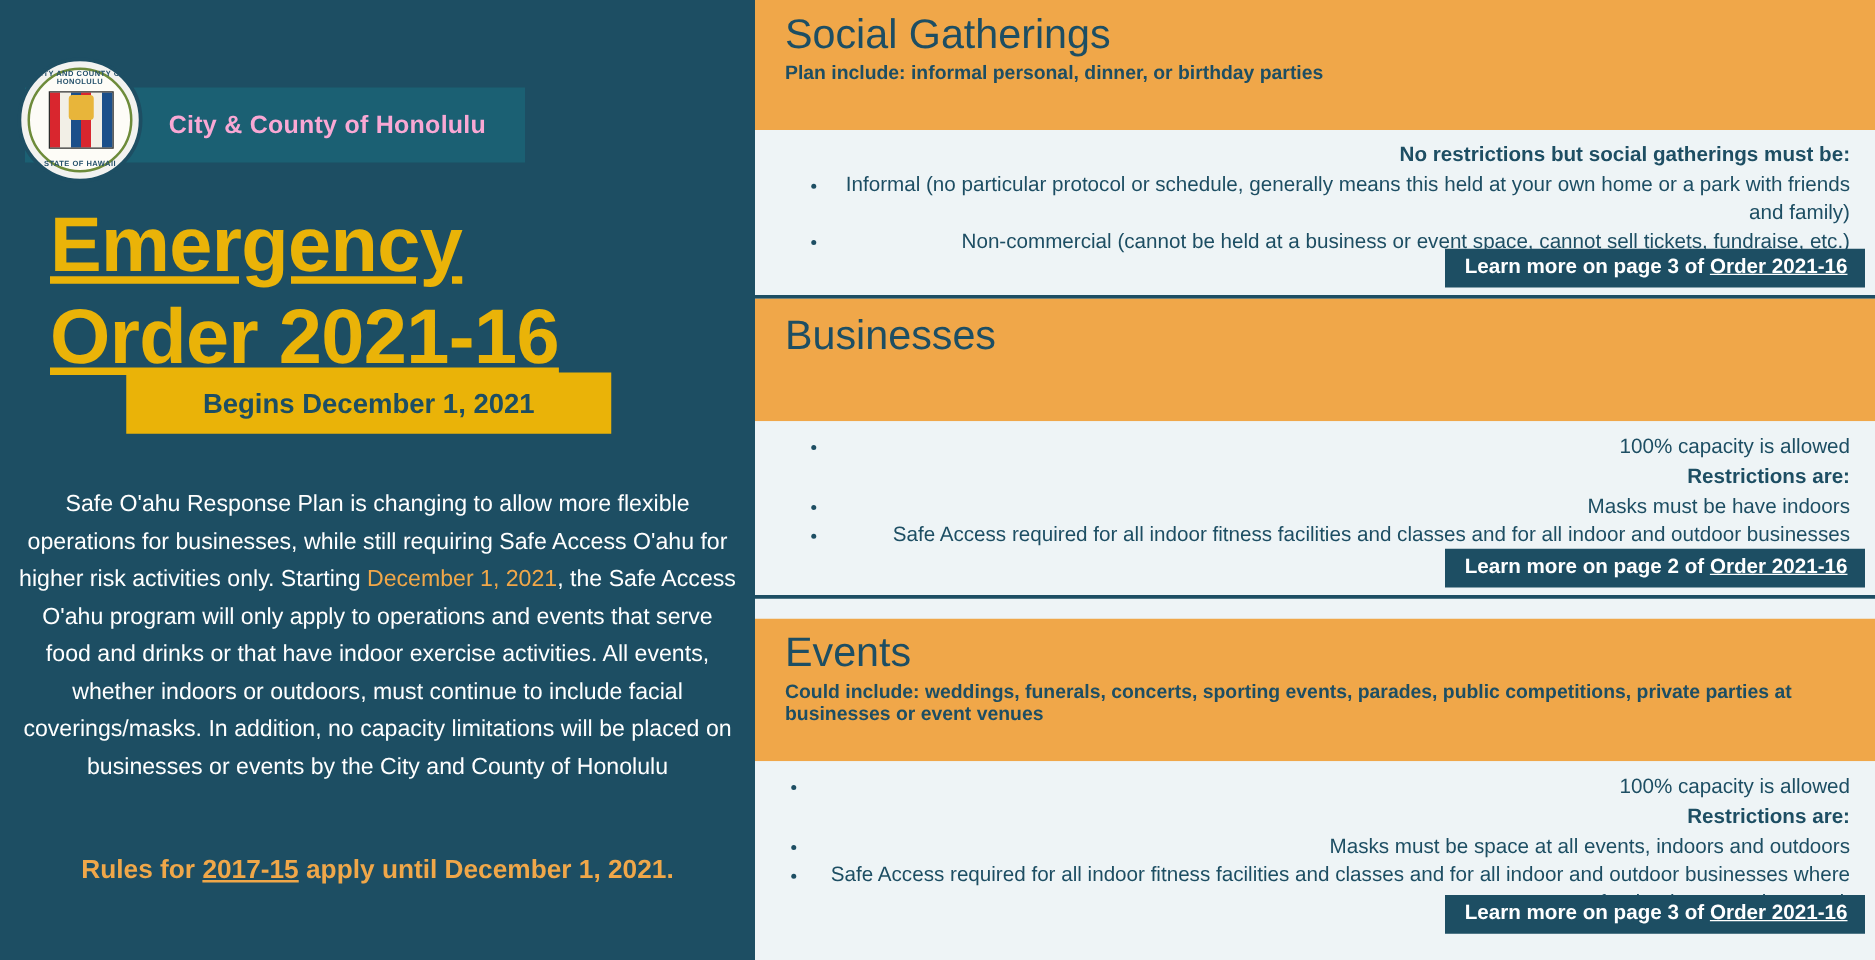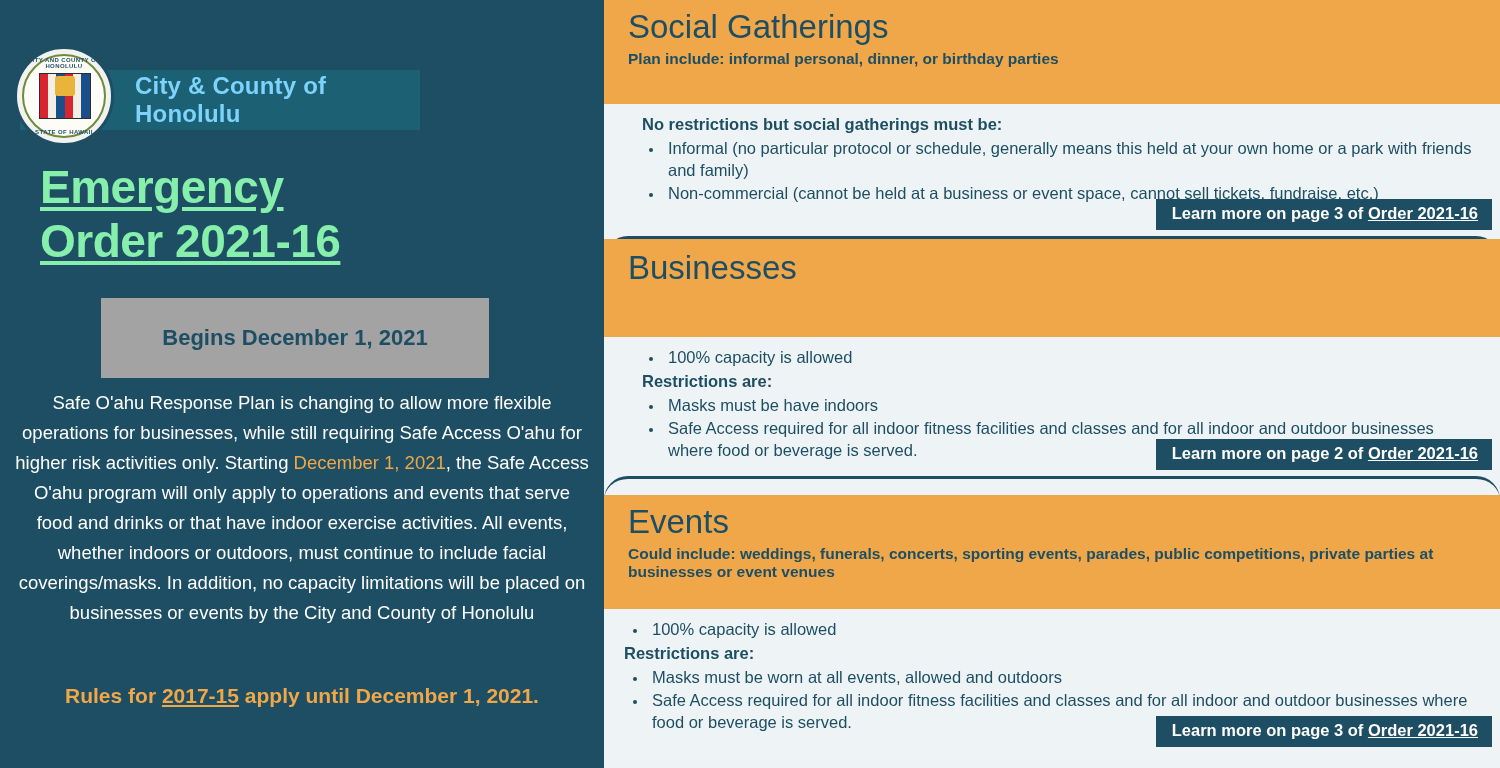--- a/index.html
+++ b/index.html
@@ -34,23 +34,23 @@
     position: absolute;
     left: 20px;
     top: 70px;
     width: 400px;
     height: 60px;
     background: #1b6073;
     display: flex;
     align-items: center;
   }
   .seal-bar .bar-label {
-    color: #7dd3fc;
-    font-weight: bold;
-    font-size: 24px;
+    color: #f9a8d4;
+    font-weight: bold;
+    font-size: 20px;
     margin-left: 115px;
     letter-spacing: 0.2px;
   }
   .seal {
     position: absolute;
     left: 14px;
     top: 46px;
     width: 100px;
     height: 100px;
     border-radius: 50%;
@@ -95,37 +95,37 @@
     width: 20px; height: 20px;
     background: #e8b53a;
     border-radius: 3px;
   }
 
   .order-title {
     position: absolute;
     left: 40px;
     top: 160px;
     width: 520px;
-    color: #86efac;
-    font-size: 46px;
+    color: #eab308;
+    font-size: 62px;
     font-weight: bold;
     line-height: 1.18;
     letter-spacing: -0.5px;
     text-decoration: underline;
     text-underline-offset: 4px;
   }
   .order-title .line2 { display: block; }
 
   .begins-box {
     position: absolute;
     left: 101px;
     top: 298px;
     width: 388px;
-    height: 80px;
-    background: #a3a3a3;
+    height: 49px;
+    background: #eab308;
     display: flex;
     align-items: center;
     justify-content: center;
   }
   .begins-box span {
     color: #1d4e63;
     font-size: 22px;
     font-weight: bold;
   }
 
@@ -159,21 +159,20 @@
     flex: 1 1 auto;
     height: 768px;
     background: #eef4f6;
     position: relative;
     display: flex;
     flex-direction: column;
   }
   .section {
     position: relative;
     box-sizing: border-box;
-    border-radius: 24px;
   }
   .sec-head {
     background: #f0a749;
     padding: 6px 0 8px 24px;
   }
   .sec-head h2 {
     margin: 0;
     color: #1d4e63;
     font-size: 33px;
     font-weight: normal;
@@ -187,20 +186,21 @@
     margin-top: 3px;
     padding-right: 18px;
   }
   .sec-body {
     background: #eef4f6;
     color: #1d4e63;
     padding: 8px 20px 0 24px;
     font-size: 16.5px;
     line-height: 1.32;
     position: relative;
+    text-align: right;
   }
   .sec-body .lead {
     font-weight: bold;
     margin: 2px 0 2px 14px;
     font-size: 16.5px;
   }
   .sec-body ul {
     margin: 2px 0 0 0;
     padding-left: 36px;
   }
@@ -312,21 +312,21 @@
       <div class="sec-head">
         <h2>Events</h2>
         <span class="sub">Could include: weddings, funerals, concerts, sporting events, parades, public competitions, private parties at businesses or event venues</span>
       </div>
       <div class="sec-body">
         <ul>
           <li>100% capacity is allowed</li>
         </ul>
         <div class="lead">Restrictions are:</div>
         <ul>
-          <li>Masks must be worn at all events, allowed and outdoors</li>
+          <li>Masks must be space at all events, indoors and outdoors</li>
           <li>Safe Access required for all indoor fitness facilities and classes and for all indoor and outdoor businesses where food or beverage is served.</li>
         </ul>
       </div>
       <div class="learnbar">
         <span>Learn more on page 3 of </span><u>Order 2021-16</u>
       </div>
     </div>
 
   </div>
 </div>

